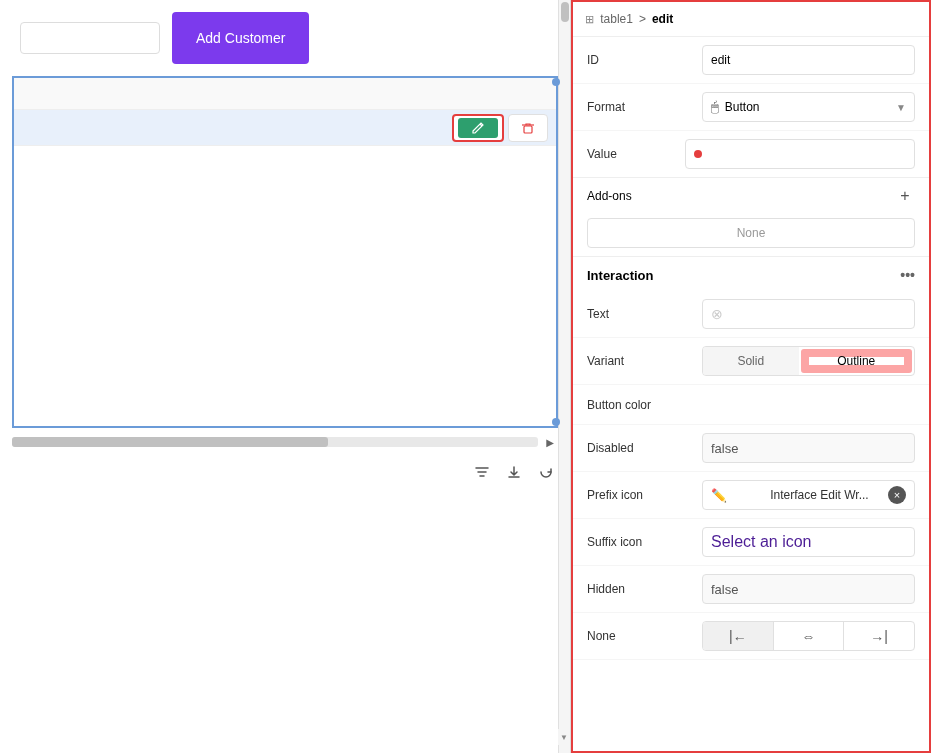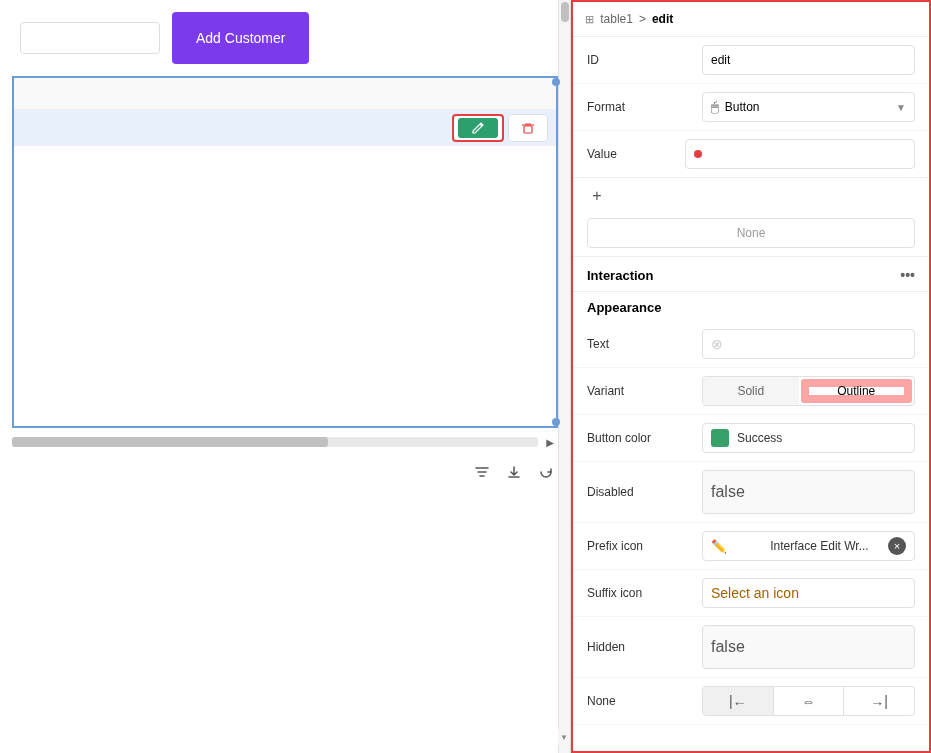--- a/index.html
+++ b/index.html
@@ -482,27 +482,27 @@
       background: #38a169;
     }
 
     .color-label {
       font-size: 12px;
       color: #333;
     }
 
     .false-badge {
       flex: 1;
-      height: 44px;
+      height: 30px;
       border: 1px solid #e0e0e0;
       border-radius: 4px;
       padding: 4px 8px;
       display: flex;
       align-items: center;
-      font-size: 16px;
+      font-size: 13px;
       color: #555;
       background: #f9f9f9;
     }
 
     .prefix-icon-field {
       flex: 1;
       height: 30px;
       border: 1px solid #e0e0e0;
       border-radius: 4px;
       padding: 4px 8px;
@@ -537,22 +537,22 @@
       flex: 1;
       height: 30px;
       border: 1px solid #e0e0e0;
       border-radius: 4px;
       padding: 4px 8px;
       display: flex;
       align-items: center;
     }
 
     .suffix-placeholder {
-      font-size: 14px;
-      color: #a16207;
+      font-size: 16px;
+      color: #4c1d95;
     }
 
     .align-toggle {
       flex: 1;
       display: flex;
       border: 1px solid #e0e0e0;
       border-radius: 4px;
       overflow: hidden;
       height: 30px;
     }
@@ -680,52 +680,48 @@
 
     <div class="value-row">
       <span class="field-label">Value</span>
       <div class="value-input">
         <div class="red-dot"></div>
       </div>
     </div>
 
 
     <div class="addons-row">
+      <span class="addons-label">Add-ons</span>
       <div class="addons-plus">+</div>
     </div>
     <div class="addons-none">None</div>
 
     <div class="section-header">
       <span class="section-title">Interaction</span>
       <button class="section-menu">•••</button>
     </div>
 
-    <div class="appearance-title">Appearance</div>
 
     <div class="field-row">
       <span class="field-label">Text</span>
       <div class="text-input-with-icon">
         <span class="x-icon">⊗</span>
       </div>
     </div>
 
     <div class="field-row">
       <span class="field-label">Variant</span>
       <div class="variant-toggle">
         <div class="variant-option inactive">Solid</div>
         <div class="variant-option active">Outline</div>
       </div>
     </div>
 
     <div class="field-row">
       <span class="field-label">Button color</span>
-      <div class="color-field">
-        <div class="color-swatch"></div>
-        <span class="color-label">Success</span>
-      </div>
     </div>
 
     <div class="field-row">
       <span class="field-label">Disabled</span>
       <div class="false-badge">false</div>
     </div>
 
     <div class="field-row">
       <span class="field-label">Prefix icon</span>
       <div class="prefix-icon-field">

